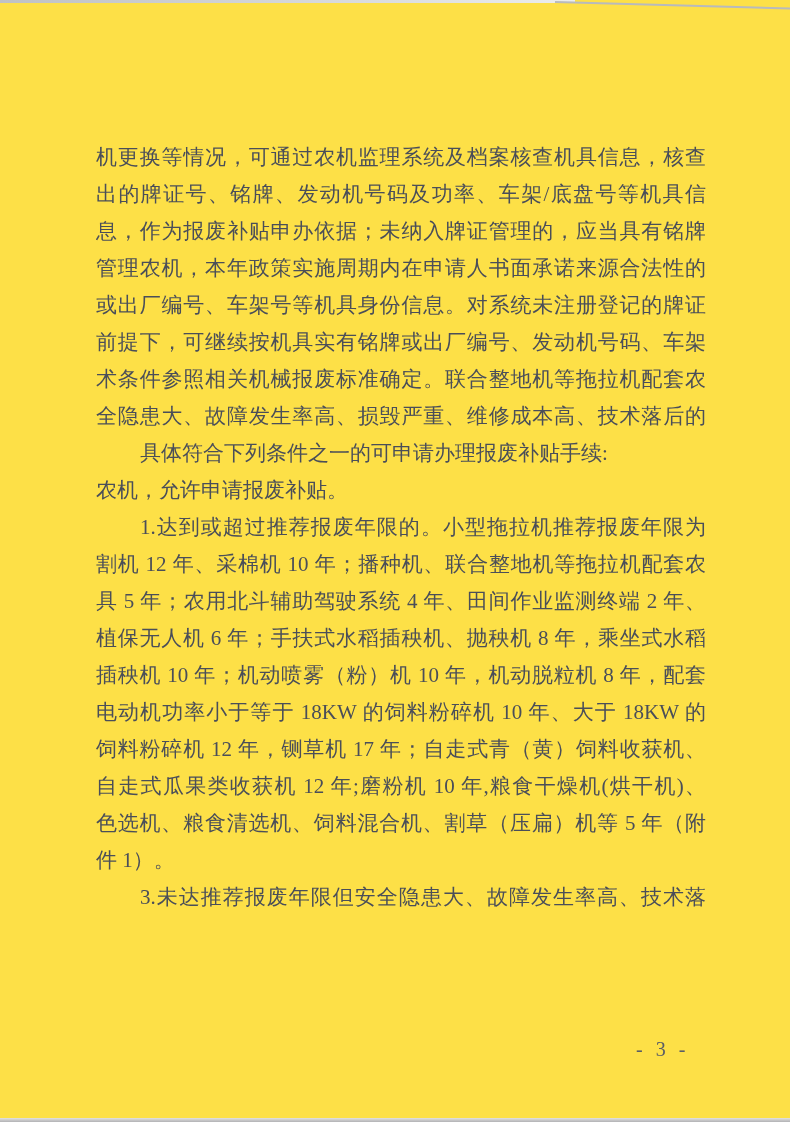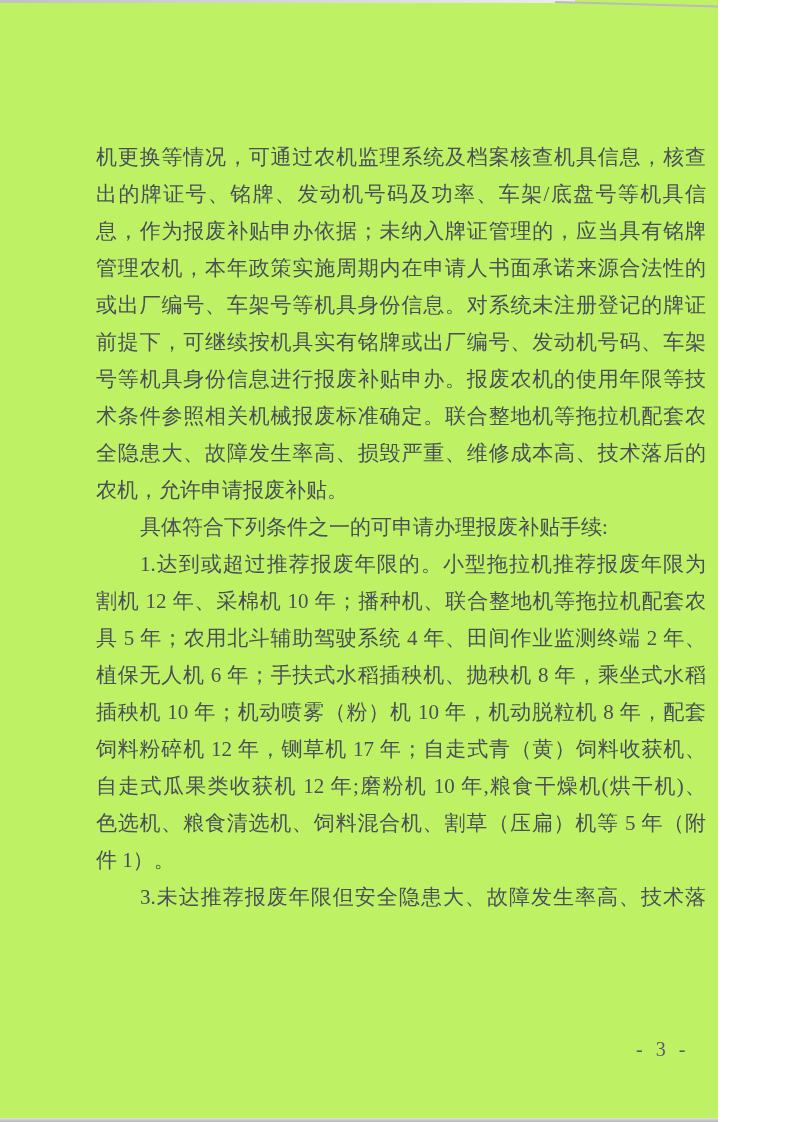--- a/index.html
+++ b/index.html
@@ -2,23 +2,23 @@
 <html><head>
   <meta charset="utf-8">
   <style>
     html, body {
       margin: 0;
       padding: 0;
       background: #ffffff;
     }
     .page {
       position: relative;
-      width: 718px;
+      width: 790px;
       height: 1122px;
-      background: #bef264;
+      background: #fde047;
       overflow: hidden;
       font-family: "Liberation Serif", "DejaVu Serif", serif;
     }
     
     .edge-top {
       position: absolute;
       top: 0; left: 0;
       width: 575px; height: 3px;
       background: linear-gradient(to right, #bfc1c4, #dcdee0 70%, #eceded);
     }
@@ -82,30 +82,30 @@
   <div class="edge-diag"></div>
   <div class="edge-bottom"></div>
 
   <div class="textblock">
     <div class="line fill">机更换等情况，可通过农机监理系统及档案核查机具信息，核查</div>
     <div class="line fill">出的牌证号、铭牌、发动机号码及功率、车架/底盘号等机具信</div>
     <div class="line fill">息，作为报废补贴申办依据；未纳入牌证管理的，应当具有铭牌</div>
     <div class="line fill">管理农机，本年政策实施周期内在申请人书面承诺来源合法性的</div>
     <div class="line fill">或出厂编号、车架号等机具身份信息。对系统未注册登记的牌证</div>
     <div class="line fill">前提下，可继续按机具实有铭牌或出厂编号、发动机号码、车架</div>
-    <div class="line fill">号等机具身份信息进行报废补贴申办。报废农机的使用年限等技</div>
     <div class="line fill">术条件参照相关机械报废标准确定。联合整地机等拖拉机配套农</div>
     <div class="line fill">全隐患大、故障发生率高、损毁严重、维修成本高、技术落后的</div>
+    <div class="line indent">具体符合下列条件之一的可申请办理报废补贴手续:</div>
     <div class="line">农机，允许申请报废补贴。</div>
-    <div class="line indent">具体符合下列条件之一的可申请办理报废补贴手续:</div>
     <div class="line indent fill">1.达到或超过推荐报废年限的。小型拖拉机推荐报废年限为</div>
     <div class="line fill">割机 12 年、采棉机 10 年；播种机、联合整地机等拖拉机配套农</div>
     <div class="line fill">具 5 年；农用北斗辅助驾驶系统 4 年、田间作业监测终端 2 年、</div>
     <div class="line fill">植保无人机 6 年；手扶式水稻插秧机、抛秧机 8 年，乘坐式水稻</div>
     <div class="line fill">插秧机 10 年；机动喷雾（粉）机 10 年，机动脱粒机 8 年，配套</div>
+    <div class="line fill">电动机功率小于等于 18KW 的饲料粉碎机 10 年、大于 18KW 的</div>
     <div class="line fill">饲料粉碎机 12 年，铡草机 17 年；自走式青（黄）饲料收获机、</div>
     <div class="line fill">自走式瓜果类收获机 12 年;磨粉机 10 年,粮食干燥机(烘干机)、</div>
     <div class="line fill">色选机、粮食清选机、饲料混合机、割草（压扁）机等 5 年（附</div>
     <div class="line">件 1）。</div>
     <div class="line indent fill">3.未达推荐报废年限但安全隐患大、故障发生率高、技术落</div>
   </div>
 
   <div class="pagenum">- 3 -</div>
 
 </div>

